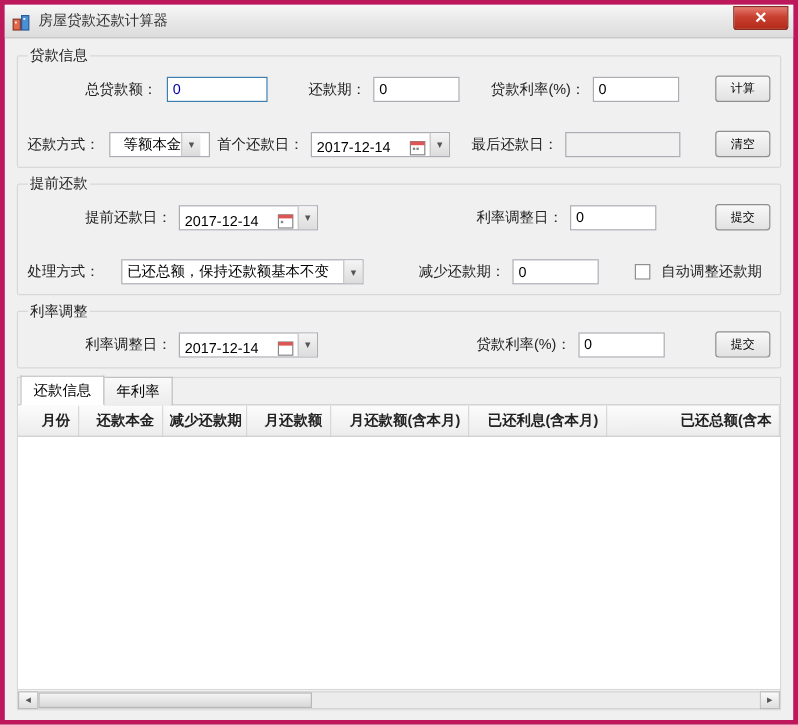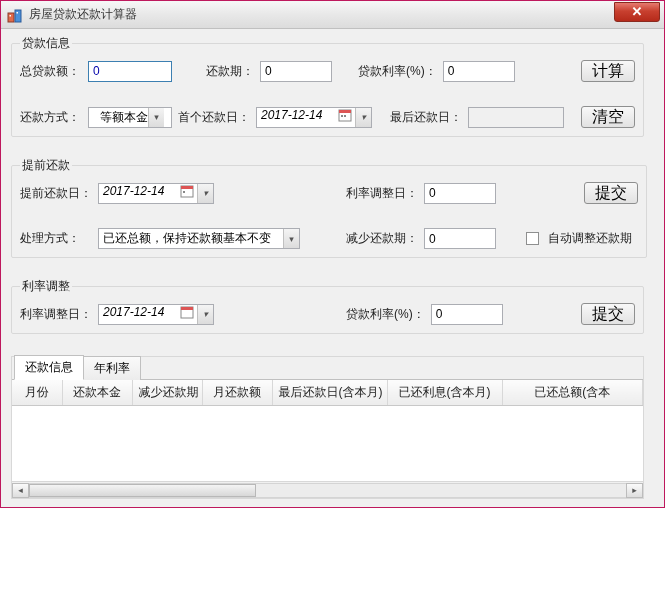--- a/index.html
+++ b/index.html
@@ -7,22 +7,22 @@
     margin: 0;
     font-family: "Microsoft YaHei", "SimSun", Tahoma, sans-serif;
     font-size: 12px;
     background: #fff;
     width: 665px;
     height: 604px;
     overflow: hidden;
   }
   .window {
     width: 665px;
-    height: 508px;
-    border: 1px solid #be185d;
+    height: 604px;
+    border: 4px solid #be185d;
     background: #f0f0f0;
     display: flex;
     flex-direction: column;
   }
   .titlebar {
     height: 28px;
     background: linear-gradient(to bottom, #f7f7f7 0%, #e8e8e8 50%, #dcdcdc 100%);
     border-bottom: 1px solid #c0c0c0;
     display: flex;
     align-items: center;
@@ -46,43 +46,43 @@
     border-radius: 0 0 3px 3px;
     color: #fff;
     font-weight: bold;
     text-align: center;
     line-height: 17px;
     font-size: 13px;
     cursor: pointer;
   }
   .client {
     flex: 1;
-    padding: 6px 20px 8px 10px;
+    padding: 6px 10px 8px 10px;
     display: flex;
     flex-direction: column;
-    gap: 16px;
+    gap: 1px;
   }
   fieldset.group {
     border: 1px solid #d8d8d8;
     border-radius: 2px;
     background: #f0f0f0;
     margin: 0 0 4px 0;
     padding: 6px 8px 8px 8px;
   }
   fieldset.group > legend {
     padding: 0 2px;
     color: #222;
   }
   .row {
     display: flex;
     align-items: center;
     gap: 6px;
     margin-top: 24px;
   }
-  .row:first-of-type { margin-top: 2px; }
+  .row:first-of-type { margin-top: 2px; margin-left: 48px; }
   .lbl {
     color: #222;
     white-space: nowrap;
   }
   input.txt, .combo, .date {
     height: 21px;
     border: 1px solid #abadb3;
     background: #fff;
     font-size: 12px;
     padding: 1px 4px;
@@ -99,35 +99,34 @@
   .combo .arrow, .date .arrow {
     width: 16px; height: 19px;
     background: linear-gradient(to bottom,#f4f4f4,#dcdcdc);
     border-left: 1px solid #c0c0c0;
     display: flex; align-items: center; justify-content: center;
     color: #555;
     font-size: 9px;
   }
   .date {
     display: inline-flex;
-    align-items: flex-start;
+    align-items: flex-end;
     padding: 0 0 0 4px;
-    font-style: italic;
   }
   .date .cal {
     width: 14px; height: 14px;
     margin: 0 3px;
   }
   button.wbtn {
     height: 22px;
     min-width: 46px;
     border: 1px solid #8e8f8f;
     border-radius: 3px;
     background: linear-gradient(to bottom,#f8f8f8,#e2e2e2);
-    font-size: 16px;
+    font-size: 10px;
     cursor: pointer;
     padding: 0 10px;
   }
   .spacer { flex: 1; }
   .tabs-wrap {
     flex: 1;
     border: 1px solid #d8d8d8;
     background: #fff;
     display: flex;
     flex-direction: column;
@@ -164,22 +163,22 @@
     overflow: hidden;
     position: relative;
     background: #fff;
   }
   .grid table {
     border-collapse: collapse;
     width: 100%;
     table-layout: fixed;
   }
   .grid th {
-    font-weight: normal;
-    text-align: center;
+    font-weight: bold;
+    text-align: right;
     background: linear-gradient(to bottom,#fcfcfc,#ececec);
     border-right: 1px solid #d8d8d8;
     border-bottom: 1px solid #c8c8c8;
     padding: 4px 6px;
     white-space: nowrap;
     overflow: hidden;
     color: #222;
     margin-top: 12px;
   }
   .hscroll {
@@ -354,21 +353,21 @@
               <col style="width:115px">
               <col style="width:115px">
               <col>
           </colgroup>
           <thead>
             <tr>
               <th>月份</th>
               <th>还款本金</th>
               <th>减少还款期</th>
               <th>月还款额</th>
-              <th>最后还款日(含本月)</th>
+              <th>月还款额(含本月)</th>
               <th>已还利息(含本月)</th>
               <th>已还总额(含本</th>
             </tr>
           </thead>
         </table>
       </div>
       <div class="hscroll">
         <div class="btn">◂</div>
         <div class="track">
           <div class="thumb"></div>

